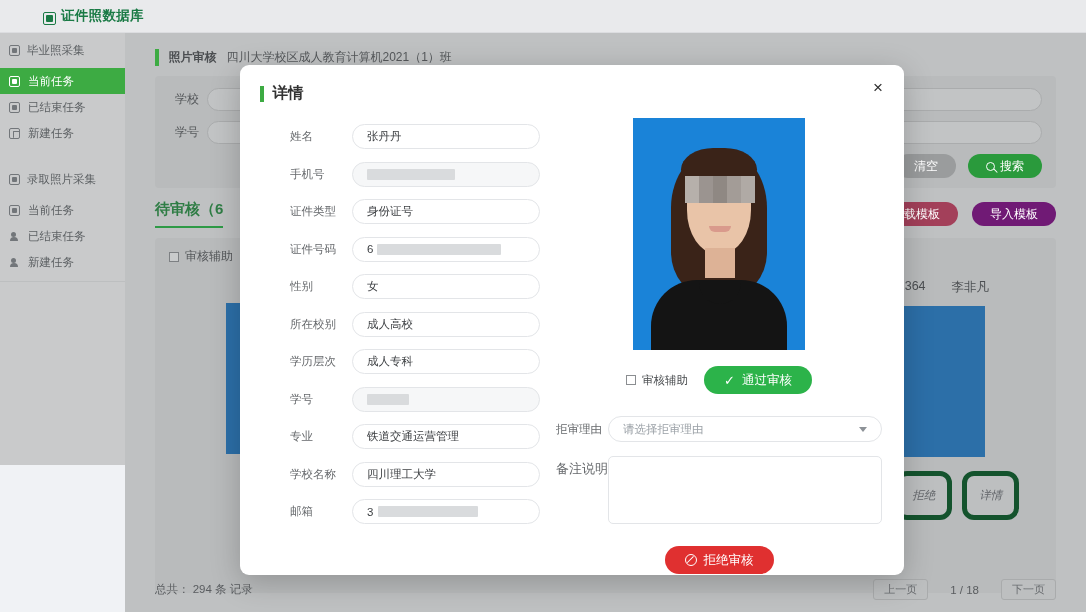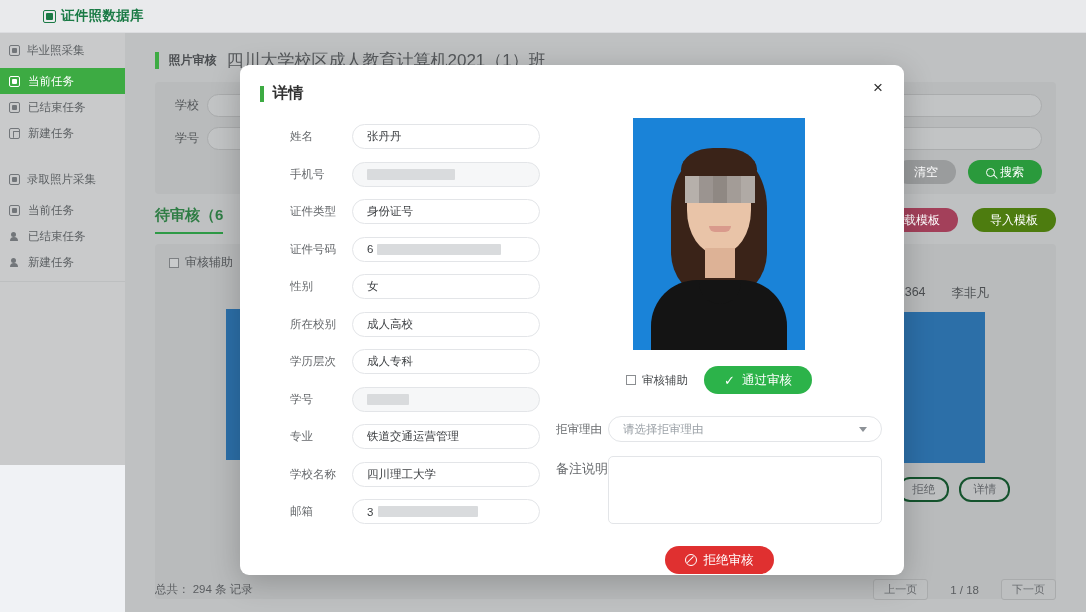--- a/index.html
+++ b/index.html
@@ -13,21 +13,21 @@
 
   
   .bg-layer { position: absolute; inset: 0; }
 
   
   .topbar {
     position: absolute; top: 0; left: 0; width: 1086px; height: 33px;
     background: #e9eaec; border-bottom: 1px solid #dcdde0;
     display: flex; align-items: center; padding-left: 9px;
   }
-  .logo-wrap { display: flex; align-items: center; gap: 5px; padding-left: 34px; }
+  .logo-wrap { display: flex; align-items: flex-end; gap: 5px; padding-left: 34px; }
   .logo-icon {
     width: 13px; height: 13px; border: 1.4px solid #1a7a45; border-radius: 2px;
     position: relative; flex: none;
   }
   .logo-icon::after {
     content: ""; position: absolute; left: 2px; top: 2px;
     width: 7px; height: 7px; background: #1a7a45; border-radius: 1px;
   }
   .logo-text {
     font-size: 13.5px; font-weight: bold; color: #1a7a45; letter-spacing: .3px;
@@ -76,21 +76,21 @@
   .side-sep { height: 1px; background: #bdbfc0; margin: 6px 0; }
 
   
   .main {
     position: absolute; top: 33px; left: 125px;
     width: 961px; height: 579px; background: #bfc1c2; padding: 10px 12px;
   }
   .page-head { display: flex; align-items: center; gap: 10px; padding: 6px 18px 10px 18px; }
   .page-head .bar { width: 3.5px; height: 17px; background: #3dab43; }
   .page-title { font-size: 12px; font-weight: bold; color: #4b4e51; }
-  .page-sub { font-size: 17px; color: #55585b; }
+  .page-sub { font-size: 12px; color: #55585b; }
 
   .search-panel {
     margin: 0 18px; background: #b9bbbc; border-radius: 4px;
     padding: 12px 14px 10px 14px;
   }
   .search-row { display: flex; align-items: center; gap: 8px; margin-bottom: 10px; }
   .srch-label { font-size: 12px; color: #55585b; width: 30px; text-align: right; }
   .srch-input {
     height: 23px; border: 1px solid #aaacad; border-radius: 12px;
     background: #c2c4c5; flex: 1 1 auto; min-width: 40px;
@@ -108,37 +108,37 @@
     display: flex; align-items: center; justify-content: space-between;
     margin: 12px 18px 0 18px;
   }
   .tabs { display: flex; gap: 26px; }
   .tab {
     font-size: 15px; color: #5a5d60; padding-bottom: 7px; font-weight: bold;
   }
   .tab.active { color: #2f7d45; border-bottom: 2.5px solid #2e9a46; }
   .tab-btns { display: flex; gap: 14px; }
   .btn-dl { background: #a3405a; }
-  .btn-imp { background: #4d7c0f; }
+  .btn-imp { background: #701a75; }
 
   .card-area {
     margin: 10px 18px 0 18px; background: #b9bbbc; border-radius: 4px;
     height: 355px; padding: 10px 14px; position: relative;
   }
   .chk-row { display: flex; align-items: center; gap: 6px; font-size: 12px; color: #55585b; }
   .chk-box { width: 10px; height: 10px; border: 1.2px solid #7d8083; background: #c9cbcc; }
 
   .cards { display: flex; justify-content: space-between; margin-top: 14px; }
   .card { width: 225px; display: flex; flex-direction: column; align-items: center; }
   .card-head { font-size: 12.5px; color: #4c4f52; margin-bottom: 10px; display: flex; gap: 26px; }
   .card-photo { width: 111px; height: 151px; background: #2c6fa8; }
   .card-btns { display: flex; gap: 10px; margin-top: 14px; }
   .mini-btn {
-    font-size: 11.5px; color: #63666a; border: 2px solid #14532d;
-    border-radius: 12px; padding: 3px 12px; background: #bdbfc0;
+    font-size: 11.5px; color: #63666a; border: 5px solid #14532d;
+    border-radius: 12px; padding: 12px 12px; background: #bdbfc0; font-style: italic;
   }
 
   .foot {
     position: absolute; left: 30px; right: 30px; bottom: 12px;
     display: flex; align-items: center; justify-content: space-between;
     font-size: 11.5px; color: #5a5d60;
   }
   .pager { display: flex; align-items: center; gap: 22px; }
   .pg-btn {
     border: 1px solid #a9abac; border-radius: 3px; padding: 2px 10px;

